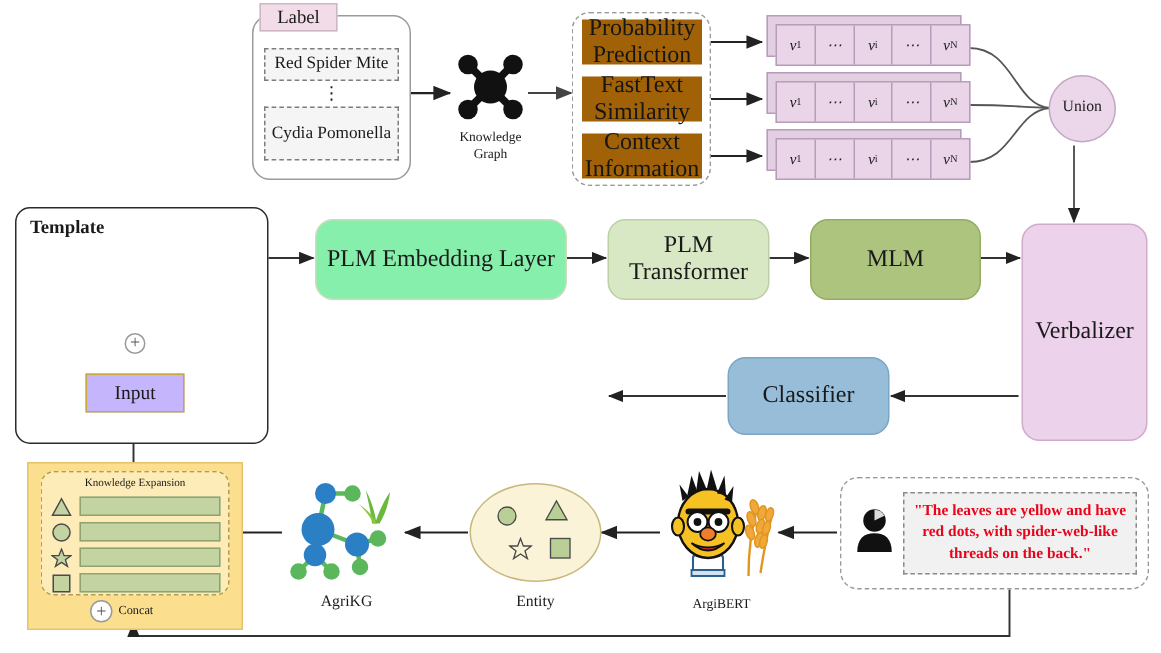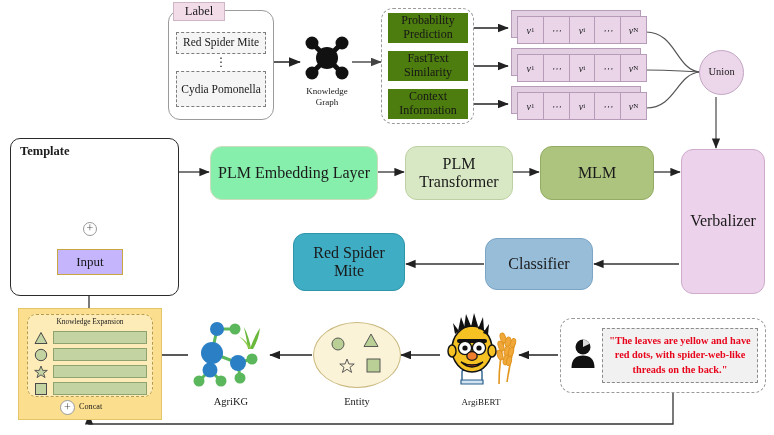--- a/index.html
+++ b/index.html
@@ -16,21 +16,21 @@
   .panel-dash{border:1.4px dashed #9a9a9a;border-radius:12px;background:#fff;}
   .panel-round{border:1.3px solid #9b9b9b;border-radius:12px;background:#fff;}
 
   
   .chip-label{background:#f2dce8;border:1px solid #cfb6c6;font-size:12.5px;padding:2px 9px;}
 
   
   .cell-dash{border:1.2px dashed #7d7d7d;background:#f5f5f5;font-size:11.5px;}
 
   
-  .pink-tag{background:#4d7c0f;font-size:12px;color:#161616;}
+  .pink-tag{background:#a16207;font-size:16px;color:#161616;}
   .vecshadow{position:absolute;background:#e3cfe2;border:1px solid #b79cba;}
   .vecrow{position:absolute;display:flex;background:#e9d4e8;border:1px solid #b79cba;}
   .vecrow > div{flex:1;border-right:1px solid #b79cba;display:flex;align-items:center;
                 justify-content:center;font-size:10px;font-style:italic;color:#1b1b1b;}
   .vecrow > div:last-child{border-right:none;}
   .vecrow sub{font-size:7px;font-style:normal;}
 
   .union{border-radius:50%;background:#ecd6ea;border:1px solid #c3a6c4;font-size:10.5px;}
 
   
@@ -265,24 +265,20 @@
   </div>
 
   <div class="abs blk blk-verb ctr" style="left:681px;top:149px;width:84px;height:145px;">
     <span>Verbalizer</span>
   </div>
 
   <div class="abs blk blk-clf ctr" style="left:485px;top:238px;width:108px;height:52px;">
     <span>Classifier</span>
   </div>
 
-  <div class="abs blk blk-rsm ctr" style="left:293px;top:233px;width:112px;height:58px;flex-direction:column;">
-    <span>Red Spider</span>
-    <span>Mite</span>
-  </div>
 
   <div class="abs ke-outer" style="left:18px;top:308px;width:144px;height:112px;"></div>
 
   <div class="abs ke-inner" style="left:27px;top:314px;width:126px;height:83px;"></div>
 
   <div class="abs ke-title ctr" style="left:27px;top:316px;width:126px;height:12px;">Knowledge Expansion</div>
 
   <div class="abs" style="left:34px;top:331px;width:14px;height:14px;">
     <svg width="14" height="14" viewBox="0 0 14 14">
         <polygon points="7,1.5 13,12.5 1,12.5" fill="#c3d3a1" stroke="#4a4a4a" stroke-width="1"></polygon>

